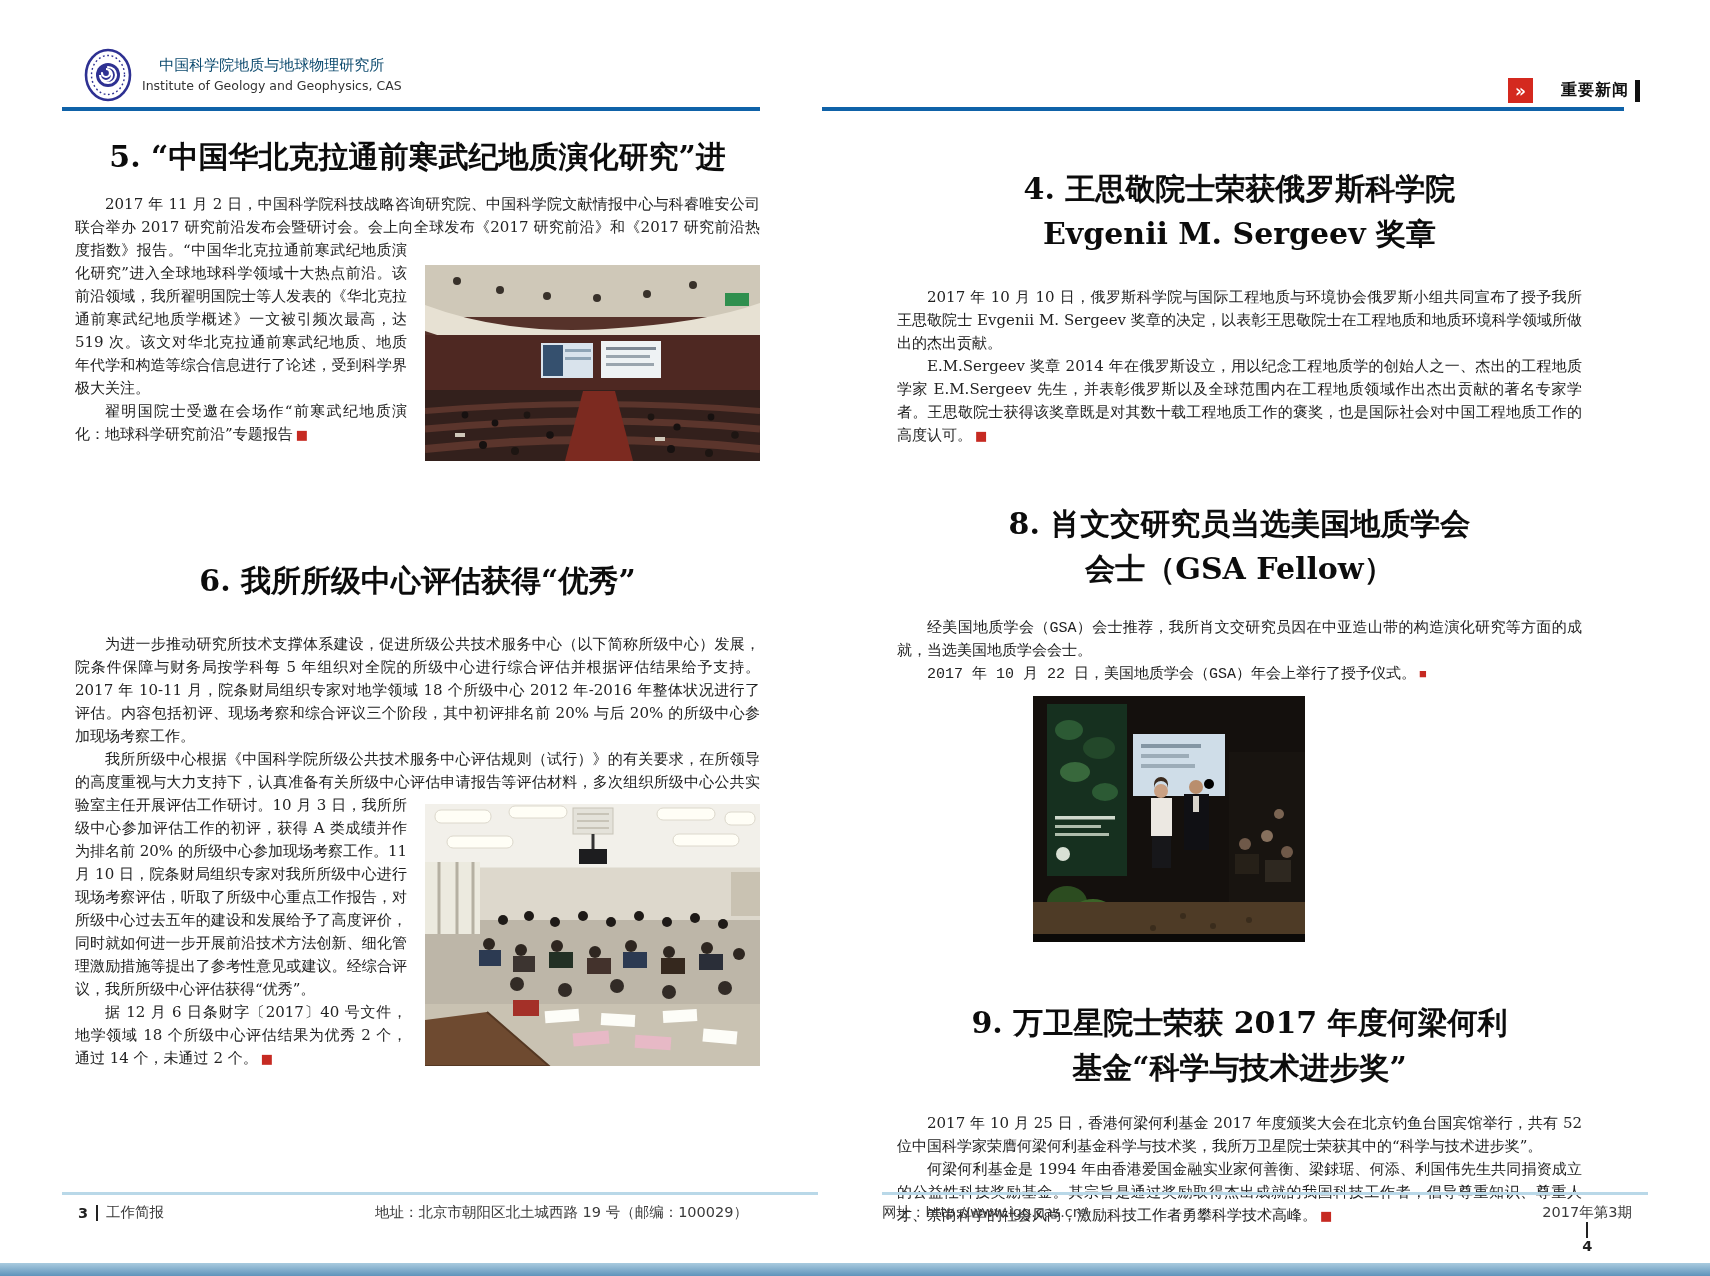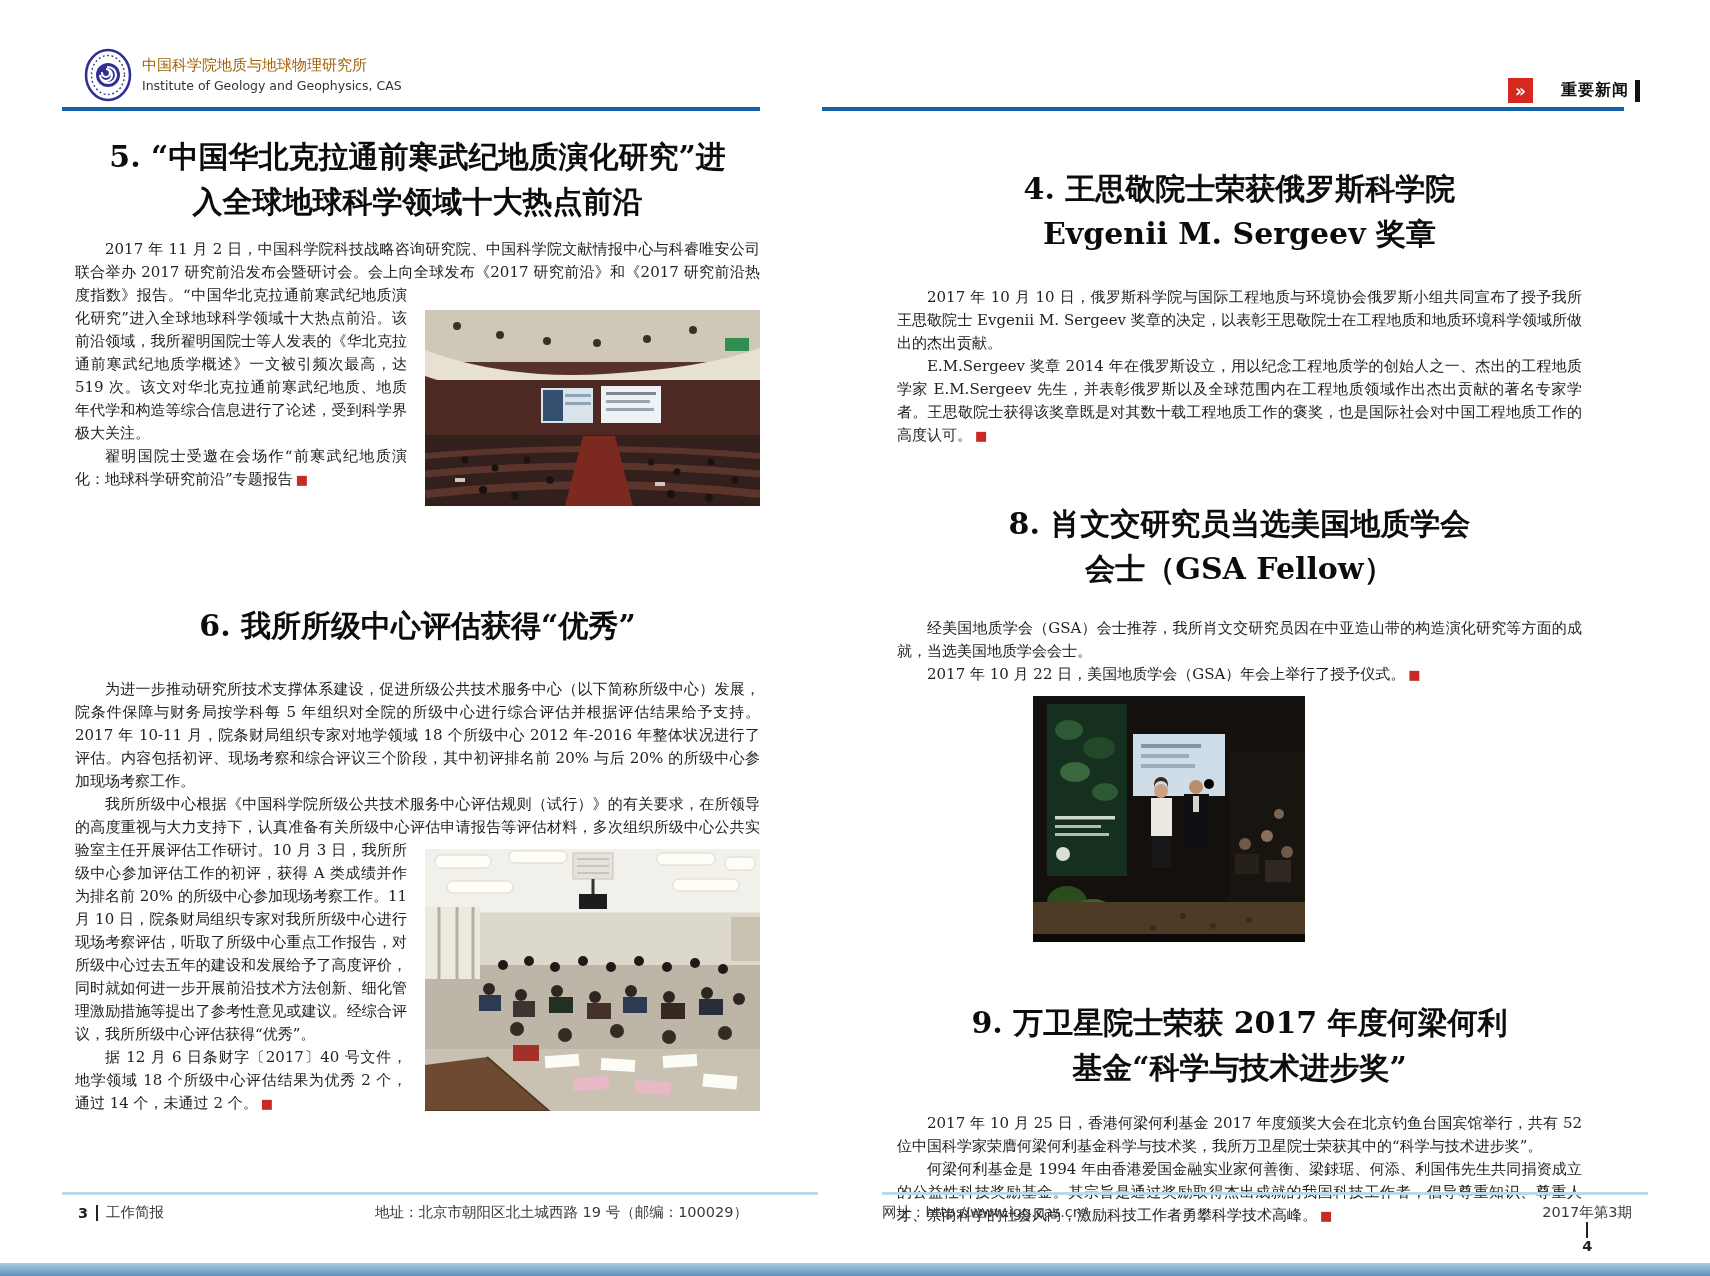--- a/index.html
+++ b/index.html
@@ -3,21 +3,21 @@
 <meta charset="utf-8">
 <style>
   html,body{margin:0;padding:0;background:#fff;}
   .page{position:relative;width:1710px;height:1276px;background:#ffffff;overflow:hidden;
         font-family:"DejaVu Serif","Liberation Serif",serif;color:#1d1d1d;}
   .sans{font-family:"DejaVu Sans","Liberation Sans",sans-serif;}
 
   
   .logo{position:absolute;left:84px;top:48px;width:48px;height:54px;}
   .org{position:absolute;left:142px;top:56px;line-height:1.25;}
-  .org-zh{font-size:15px;color:#a16207;}
+  .org-zh{font-size:15px;color:#0c4a6e;text-align:center;}
   .org-en{font-size:12.5px;color:#333;margin-top:3px;text-align:right;}
   .hline{position:absolute;top:107px;height:4px;background:#0f62a8;}
   .hline.l{left:62px;width:698px;}
   .hline.r{left:822px;width:802px;}
   .tag{position:absolute;left:1508px;top:78px;display:flex;align-items:center;}
   .tagbox{width:25px;height:25px;background:#d4291f;color:#fff;display:flex;align-items:center;
           justify-content:center;font-size:17px;font-weight:bold;}
   .taglabel{font-size:16px;font-weight:bold;color:#111;margin-left:28px;letter-spacing:1px;}
   .tagbar{width:5px;height:22px;background:#111;margin-left:6px;}
 
@@ -29,21 +29,21 @@
   .body{font-size:15px;line-height:23px;text-align:justify;color:#222;}
   .body p{margin:0;text-indent:2em;}
   .endmark{color:#c62a22;font-size:13px;margin-left:3px;}
 
   .b5{margin-top:14px;}
   .t6{margin-top:112px;}
   .b6{margin-top:30px;}
   .t7{margin-top:16px;}
   .b7{margin-top:30px;}
   .t8{margin-top:54px;}
-  .b8{margin-top:26px;}
+  .b8{margin-top:26px;font-family:Liberation Mono, monospace;}
   .t9{margin-top:54px;}
   .b9{margin-top:22px;}
 
   .ph{display:inline-block;line-height:0;}
   .ph svg{display:block;}
   .ph1{float:right;width:335px;height:196px;margin:26px 0 10px 18px;}
   .ph2{float:right;width:335px;height:262px;margin:10px 0 10px 18px;}
   .ph3wrap{margin:10px 0 0 136px;width:272px;height:246px;line-height:0;}
 
   
@@ -82,21 +82,20 @@
   <div class="tag sans">
     <span class="tagbox">»</span>
     <span class="taglabel">重要新闻</span>
     <span class="tagbar"></span>
   </div>
 
   <div class="col left">
 
     <div class="art-title">
       <div>5. “中国华北克拉通前寒武纪地质演化研究”进</div>
-      <div>入全球地球科学领域十大热点前沿</div>
     </div>
 
     <div class="body b5">
       <p>
         <span>2017 年 11 月 2 日，中国科学院科技战略咨询研究院、中国科学院文献情报中心与科睿唯安公司联合举办 2017 研究前沿发布会暨研讨会。会上向全球</span><span class="ph ph1">
             <svg viewBox="0 0 335 196" width="335" height="196">
           <rect width="335" height="196" fill="#56322a"></rect>
           <rect width="335" height="52" fill="#cfc8b8"></rect>
           <path d="M0 40 Q80 70 180 64 T335 38 L335 76 Q240 92 150 90 Q60 88 0 66 Z" fill="#e7e1d3"></path>
           <circle cx="32" cy="16" r="4" fill="#38312a"></circle>

